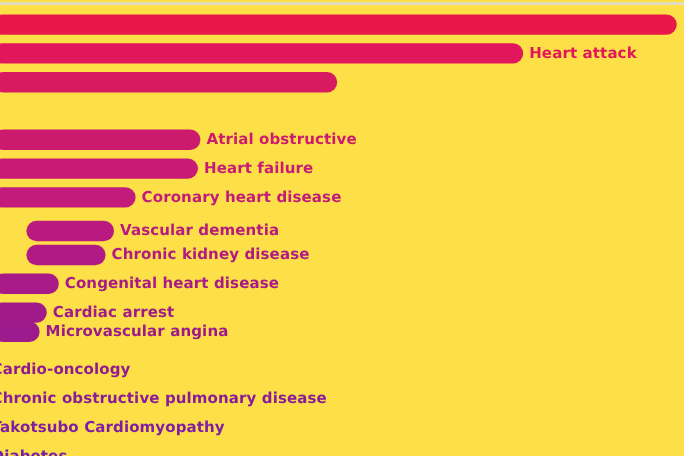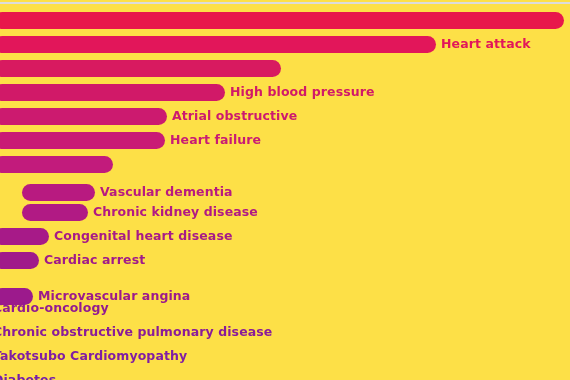--- a/index.html
+++ b/index.html
@@ -83,52 +83,49 @@
         <div class="bar" style="width: 570px; background: rgb(232, 23, 75);"></div>
         <span class="bar-label" style="color: rgb(232, 23, 75);"></span>
       </div>
       <div class="bar-row" style="top: 32px;">
         <div class="bar" style="width: 442px; background: rgb(226, 22, 90);"></div>
         <span class="bar-label" style="color: rgb(226, 22, 90);">Heart attack</span>
       </div>
       <div class="bar-row" style="top: 56px;">
         <div class="bar" style="width: 287px; background: rgb(216, 26, 96);"></div>
       </div>
-      <div class="bar-row" style="top: 80px;">
-        <div class="bar" style="width: 231px; background: rgb(209, 25, 104);"></div>
-        <span class="bar-label" style="color: rgb(209, 25, 104);">High blood pressure</span>
-      </div>
       <div class="bar-row" style="top: 104px;">
         <div class="bar" style="width: 173px; background: rgb(204, 26, 111);"></div>
         <span class="bar-label" style="color: rgb(204, 26, 111);">Atrial obstructive</span>
       </div>
       <div class="bar-row" style="top: 128px;">
         <div class="bar" style="width: 171px; background: rgb(201, 27, 117);"></div>
         <span class="bar-label" style="color: rgb(201, 27, 117);">Heart failure</span>
       </div>
       <div class="bar-row" style="top: 152px;">
         <div class="bar" style="width: 119px; background: rgb(194, 27, 124);"></div>
+        <span class="bar-label" style="color: rgb(194, 27, 124);">Coronary heart disease</span>
       </div>
       <div class="bar-row" style="top: 180px; margin-left: 28px;">
         <div class="bar" style="width: 73px; background: rgb(184, 26, 128);"></div>
         <span class="bar-label" style="color: rgb(184, 26, 128);">Vascular dementia</span>
       </div>
       <div class="bar-row" style="top: 200px; margin-left: 28px;">
         <div class="bar" style="width: 66px; background: rgb(177, 26, 132);"></div>
         <span class="bar-label" style="color: rgb(177, 26, 132);">Chronic kidney disease</span>
       </div>
       <div class="bar-row" style="top: 224px;">
         <div class="bar" style="width: 55px; background: rgb(167, 26, 136);"></div>
         <span class="bar-label" style="color: rgb(167, 26, 136);">Congenital heart disease</span>
       </div>
       <div class="bar-row" style="top: 248px;">
         <div class="bar" style="width: 45px; background: rgb(160, 26, 138);"></div>
         <span class="bar-label" style="color: rgb(160, 26, 138);">Cardiac arrest</span>
       </div>
-      <div class="bar-row" style="top: 284px;">
+      <div class="bar-row" style="top: 264px;">
         <div class="bar" style="width: 39px; background: rgb(156, 26, 140);"></div>
         <span class="bar-label" style="color: rgb(156, 26, 140);">Microvascular angina</span>
       </div>
       <div class="bar-row clipped" style="top: 296px;">
         <div class="bar" style="width: 0px; background: rgb(146, 26, 145);"></div>
         <span class="bar-label" style="color: rgb(146, 26, 145);">Cardio-oncology</span>
       </div>
       <div class="bar-row clipped" style="top: 320px;">
         <div class="bar" style="width: 0px; background: rgb(138, 28, 153);"></div>
         <span class="bar-label" style="color: rgb(138, 28, 153);">Chronic obstructive pulmonary disease</span>

